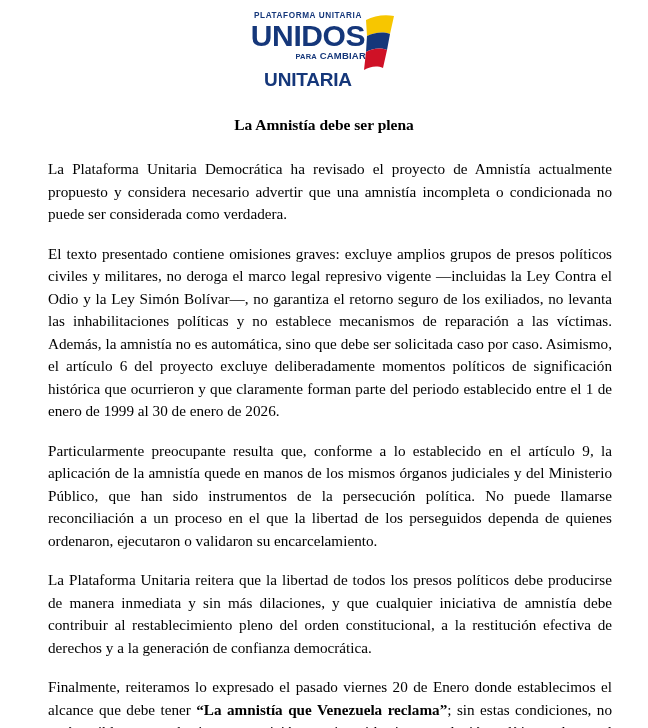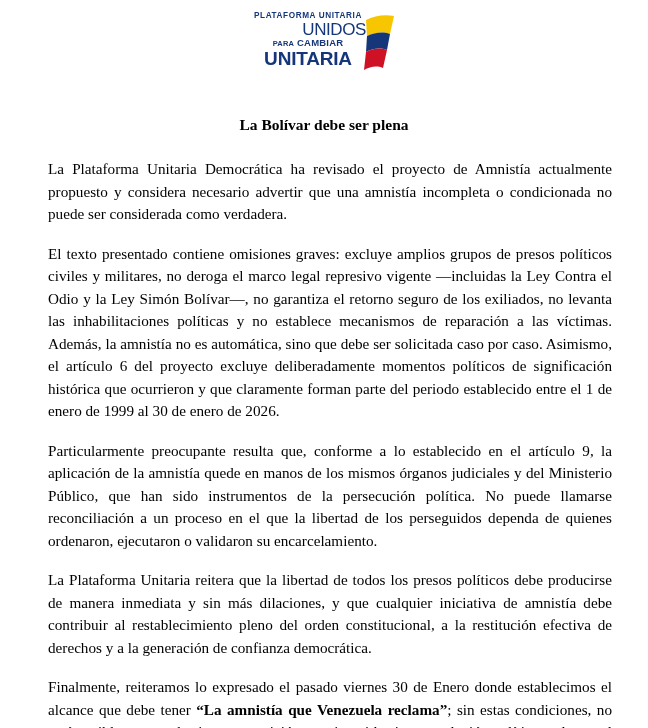--- a/index.html
+++ b/index.html
@@ -45,32 +45,32 @@
     line-height: 1;
   }
   .logo-line1 {
     font-size: 8.2px;
     font-weight: bold;
     letter-spacing: 0.6px;
     text-align: center;
     margin-bottom: 1px;
   }
   .logo-line2 {
-    font-size: 17px;
-    font-weight: normal;
+    font-size: 30px;
+    font-weight: bold;
     letter-spacing: -0.4px;
-    text-align: right;
+    text-align: center;
     margin-bottom: 0px;
   }
   .logo-line3 {
     font-size: 9.5px;
     font-weight: bold;
     letter-spacing: 0.2px;
-    text-align: center;
-    margin-bottom: 1px;
+    text-align: right;
+    margin-bottom: 9px;
   }
   .logo-line3 .small {
     font-size: 7.5px;
   }
   .logo-line4 {
     font-size: 19px;
     font-weight: bold;
     letter-spacing: -0.2px;
     text-align: center;
   }
@@ -127,24 +127,24 @@
         <div class="logo-line4">UNITARIA</div>
       </div>
       <svg class="logo-flag" viewBox="0 0 34 58">
         <path d="M2 6 C10 2, 20 0, 30 2 L26 20 C18 17, 10 19, 3 22 Z" fill="#f7c600"></path>
         <path d="M3 22 C10 19, 18 17, 26 20 L23 36 C15 33, 8 35, 2 38 Z" fill="#15377a"></path>
         <path d="M2 38 C8 35, 15 33, 23 36 L19 54 C12 51, 6 53, 0 56 Z" fill="#cf1126"></path>
       </svg>
     </div>
   </div>
 
-  <h1 class="doc-title">La Bolívar debe ser plena</h1>
+  <h1 class="doc-title">La Amnistía debe ser plena</h1>
 
   <div class="body-copy">
     <p class="para">La Plataforma Unitaria Democrática ha revisado el proyecto de Amnistía actualmente propuesto y considera necesario advertir que una amnistía incompleta o condicionada no puede ser considerada como verdadera.</p>
     <p class="para">El texto presentado contiene omisiones graves: excluye amplios grupos de presos políticos civiles y militares, no deroga el marco legal represivo vigente —incluidas la Ley Contra el Odio y la Ley Simón Bolívar—, no garantiza el retorno seguro de los exiliados, no levanta las inhabilitaciones políticas y no establece mecanismos de reparación a las víctimas. Además, la amnistía no es automática, sino que debe ser solicitada caso por caso. Asimismo, el artículo 6 del proyecto excluye deliberadamente momentos políticos de significación histórica que ocurrieron y que claramente forman parte del periodo establecido entre el 1 de enero de 1999 al 30 de enero de 2026.</p>
     <p class="para">Particularmente preocupante resulta que, conforme a lo establecido en el artículo 9, la aplicación de la amnistía quede en manos de los mismos órganos judiciales y del Ministerio Público, que han sido instrumentos de la persecución política. No puede llamarse reconciliación a un proceso en el que la libertad de los perseguidos dependa de quienes ordenaron, ejecutaron o validaron su encarcelamiento.</p>
     <p class="para">La Plataforma Unitaria reitera que la libertad de todos los presos políticos debe producirse de manera inmediata y sin más dilaciones, y que cualquier iniciativa de amnistía debe contribuir al restablecimiento pleno del orden constitucional, a la restitución efectiva de derechos y a la generación de confianza democrática.</p>
-    <p class="para"><span>Finalmente, reiteramos lo expresado el pasado viernes 30 de Enero donde establecimos el alcance que debe tener </span><span class="bold">“La amnistía que Venezuela reclama”</span><span>; sin estas condiciones, no será posible avanzar hacia una transición genuina ni hacia una solución política real para el país.</span></p>
+    <p class="para"><span>Finalmente, reiteramos lo expresado el pasado viernes 20 de Enero donde establecimos el alcance que debe tener </span><span class="bold">“La amnistía que Venezuela reclama”</span><span>; sin estas condiciones, no será posible avanzar hacia una transición genuina ni hacia una solución política real para el país.</span></p>
 
   </div>
 
 </div>
 
 </body></html>

